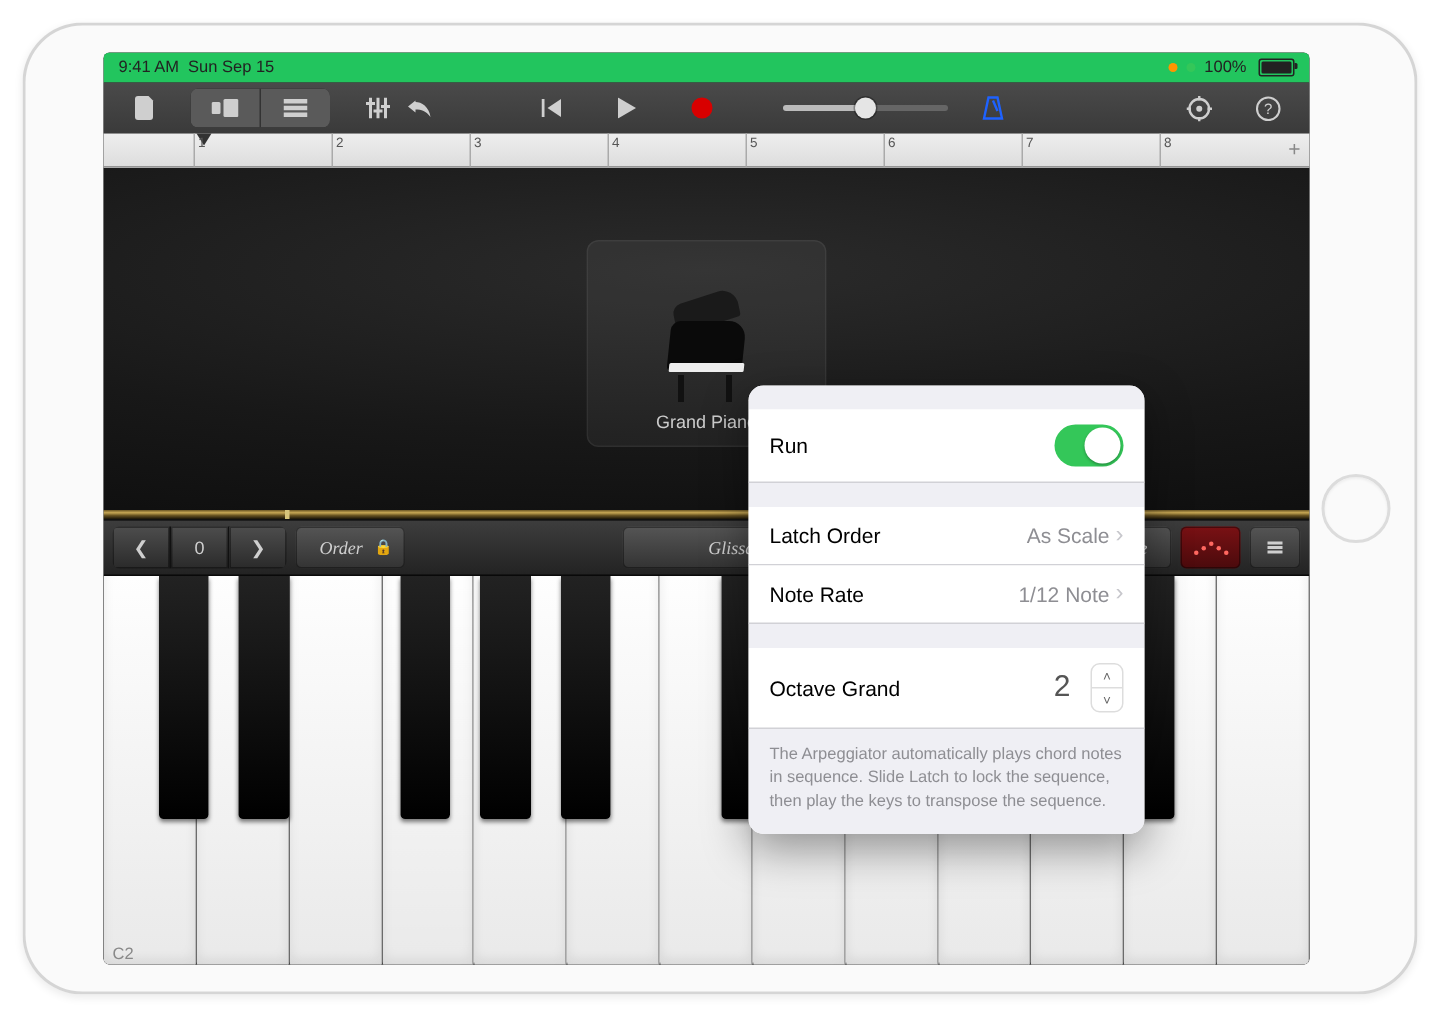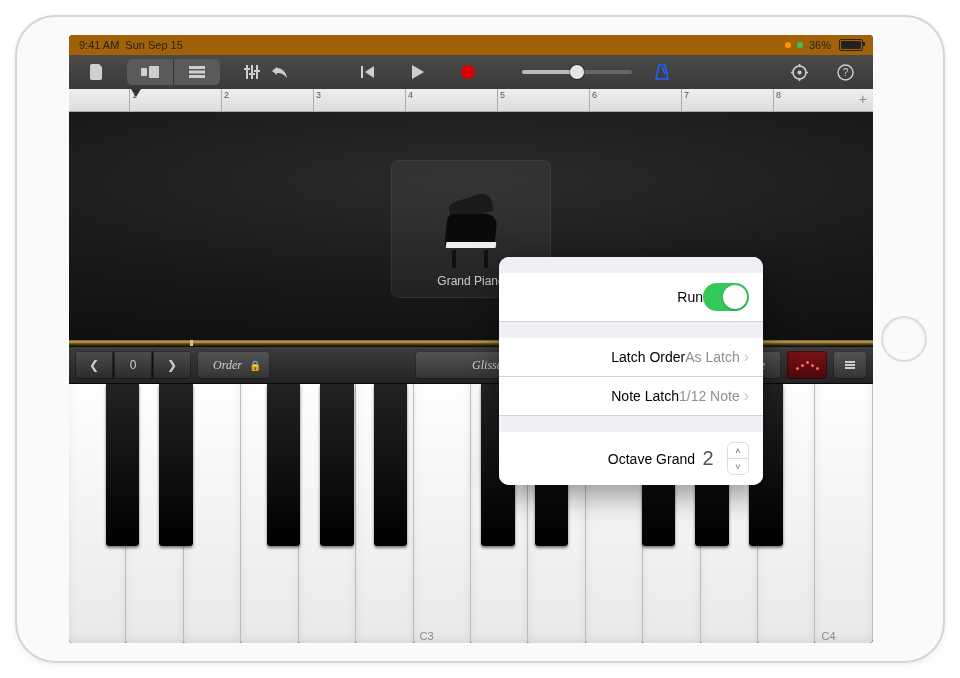--- a/index.html
+++ b/index.html
@@ -34,21 +34,21 @@
     width:42px;height:42px;border-radius:50%;border:2px solid #dcdcdc;background:#fafafa;
     box-shadow:inset 0 1px 2px rgba(0,0,0,.06);
   }
   .screen{
     position:absolute;left:54px;right:72px;top:20px;bottom:20px;border-radius:4px;
     background:var(--screen-dark);overflow:hidden;
   }
   
   .statusbar{
     height:20px;display:flex;align-items:center;justify-content:space-between;
-    padding:0 10px;font-size:11px;color:#222;background:#a16207;
+    padding:0 10px;font-size:11px;color:#222;background:#22c55e;
   }
   .statusbar .left,.statusbar .right{display:flex;align-items:center;gap:6px}
   .status-dot{display:inline-block;width:6px;height:6px;border-radius:50%;background:#ff9500}
   .status-dot.green{background:#34c759}
   .battery{width:22px;height:10px;border:1px solid #222;border-radius:2px;position:relative;margin-left:2px}
   .battery::after{content:"";position:absolute;right:-3px;top:2px;width:2px;height:4px;background:#222;border-radius:0 1px 1px 0}
   .battery-fill{position:absolute;inset:1px;background:#222;border-radius:1px}
 
   
   .toolbar{
@@ -119,21 +119,21 @@
   .bkey{position:absolute;top:0;width:4.2%;height:62%;background:linear-gradient(#222,#000);border-radius:0 0 3px 3px;box-shadow:0 2px 3px rgba(0,0,0,.5)}
 
   
   .popover{
     position:absolute;width:264px;right:110px;top:222px;background:var(--popover-bg);
     border-radius:10px;box-shadow:0 10px 30px rgba(0,0,0,.4);overflow:hidden;font-size:14px;color:var(--popover-text);z-index:50;
   }
   .popover::after{content:"";position:absolute;right:28px;top:-8px;border-left:8px solid transparent;border-right:8px solid transparent;border-bottom:8px solid #fff;display:none}
   .pop-header{padding:10px 0;text-align:center;font-weight:600;border-bottom:1px solid var(--popover-border);font-size:14px}
   .pop-section{background:var(--popover-section);height:16px}
-  .pop-row{display:flex;align-items:center;justify-content:flex-end;padding:10px 14px;border-bottom:1px solid var(--popover-border);background:#fff}
+  .pop-row{display:flex;align-items:center;justify-content:space-between;padding:10px 14px;border-bottom:1px solid var(--popover-border);background:#fff}
   .pop-row:last-of-type{border-bottom:none}
   .pop-detail{color:var(--popover-detail);display:flex;align-items:center;gap:4px}
   .chev{color:#c7c7cc;font-size:16px}
   .toggle{width:46px;height:28px;border-radius:14px;background:var(--green);position:relative;cursor:pointer}
   .toggle::after{content:"";position:absolute;right:2px;top:2px;width:24px;height:24px;border-radius:50%;background:#fff;box-shadow:0 1px 2px rgba(0,0,0,.3)}
   .stepper{display:flex;align-items:center;gap:6px}
   .stepper-val{font-size:20px;color:#555;width:26px;text-align:center}
   .stepper-btns{display:flex;flex-direction:column;border:1px solid #ddd;border-radius:6px;overflow:hidden}
   .stepper-btns span{width:20px;height:15px;display:flex;align-items:center;justify-content:center;font-size:9px;color:#666;cursor:pointer}
   .stepper-btns span:first-child{border-bottom:1px solid #ddd}
@@ -158,21 +158,21 @@
   <div class="screen">
 
     <div class="statusbar">
       <div class="left">
         <span>9:41 AM</span>
         <span>Sun Sep 15</span>
       </div>
       <div class="right">
         <span class="status-dot"></span>
         <span class="status-dot green"></span>
-        <span>36%</span>
+        <span>100%</span>
         <span class="battery">
             <span class="battery-fill"></span>
           </span>
       </div>
     </div>
 
     <div class="toolbar">
       <div class="tbtn">
         <svg width="14" height="16" viewBox="0 0 14 16">
             <path d="M2 0h7l3 3v11a2 2 0 0 1-2 2H2a2 2 0 0 1-2-2V2a2 2 0 0 1 2-2z" fill="#cfcfcf"></path>
@@ -317,38 +317,35 @@
             <i></i>
             <i></i>
             <i></i>
           </span>
       </div>
     </div>
 
     <div class="keyboard">
       <div class="whites">
 
-        <div class="wkey"></div>
-        <div class="wkey"></div>
-        <div class="wkey"></div>
-        <div class="wkey"></div>
-        <div class="wkey"></div>
-        <div class="wkey"></div>
         <div class="wkey">
-            <span class="lbl">C3</span>
+            <span class="lbl">C2</span>
           </div>
         <div class="wkey"></div>
         <div class="wkey"></div>
         <div class="wkey"></div>
         <div class="wkey"></div>
         <div class="wkey"></div>
         <div class="wkey"></div>
-        <div class="wkey">
-            <span class="lbl">C4</span>
-          </div>
+        <div class="wkey"></div>
+        <div class="wkey"></div>
+        <div class="wkey"></div>
+        <div class="wkey"></div>
+        <div class="wkey"></div>
+        <div class="wkey"></div>
       </div>
 
       <div class="bkey" style="left:calc(100%/15*1 - 2.1%)"></div>
       <div class="bkey" style="left:calc(100%/15*2 - 2.1%)"></div>
       <div class="bkey" style="left:calc(100%/15*4 - 2.1%)"></div>
       <div class="bkey" style="left:calc(100%/15*5 - 2.1%)"></div>
       <div class="bkey" style="left:calc(100%/15*6 - 2.1%)"></div>
       <div class="bkey" style="left:calc(100%/15*8 - 2.1%)"></div>
       <div class="bkey" style="left:calc(100%/15*9 - 2.1%)"></div>
       <div class="bkey" style="left:calc(100%/15*11 - 2.1%)"></div>
@@ -360,38 +357,39 @@
 
       <div class="pop-section"></div>
       <div class="pop-row">
         <span>Run</span>
         <span class="toggle"></span>
       </div>
       <div class="pop-section"></div>
       <div class="pop-row">
         <span>Latch Order</span>
         <span class="pop-detail">
-          <span>As Latch</span>
+          <span>As Scale</span>
           <span class="chev">›</span>
         </span>
       </div>
       <div class="pop-row">
-        <span>Note Latch</span>
+        <span>Note Rate</span>
         <span class="pop-detail">
           <span>1/12 Note</span>
           <span class="chev">›</span>
         </span>
       </div>
       <div class="pop-section"></div>
       <div class="pop-row">
         <span>Octave Grand</span>
         <span class="stepper">
           <span class="stepper-val">2</span>
           <span class="stepper-btns">
             <span>˄</span>
             <span>˅</span>
           </span>
         </span>
       </div>
+      <div class="pop-footer">The Arpeggiator automatically plays chord notes in sequence. Slide Latch to lock the sequence, then play the keys to transpose the sequence.</div>
     </div>
 
   </div>
 </div>
 
 </body></html>

